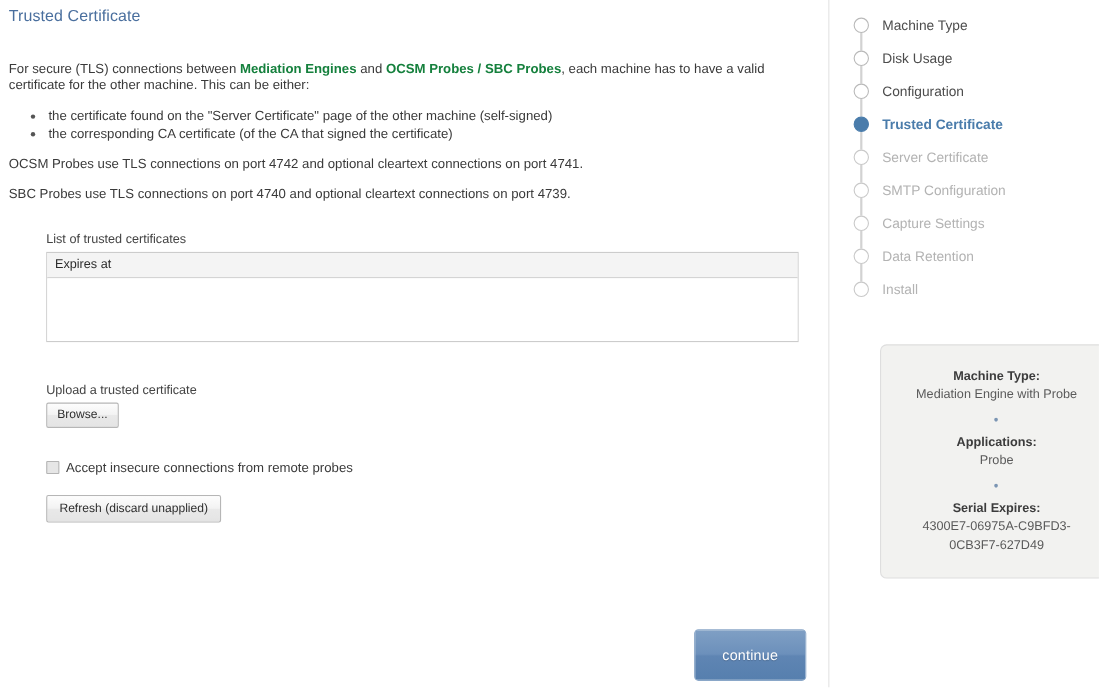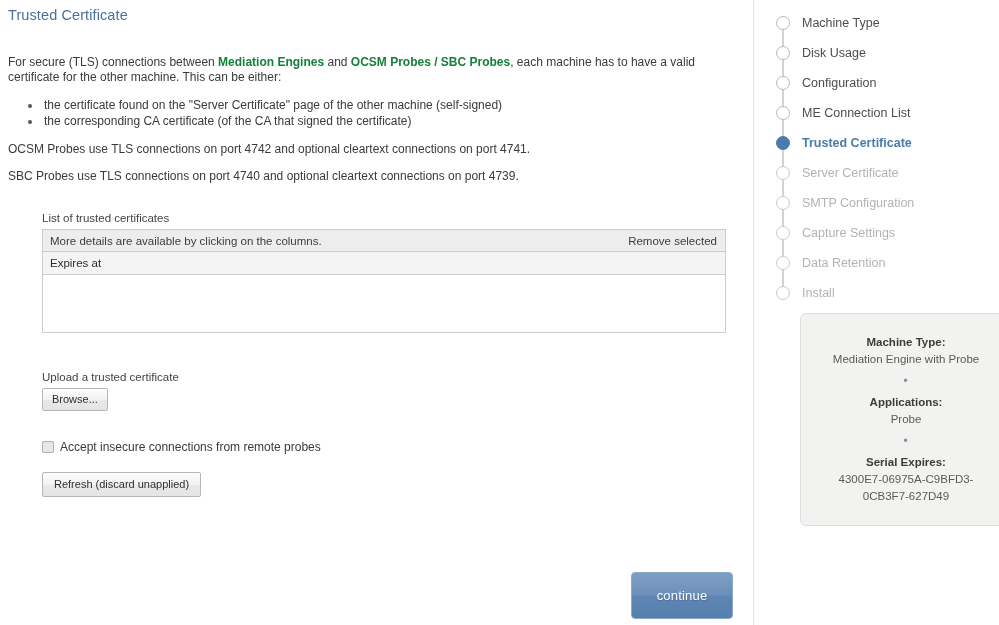--- a/index.html
+++ b/index.html
@@ -331,24 +331,20 @@
         <li>the corresponding CA certificate (of the CA that signed the certificate)</li>
       </ul>
 
       <p>OCSM Probes use TLS connections on port 4742 and optional cleartext connections on port 4741.</p>
       <p>SBC Probes use TLS connections on port 4740 and optional cleartext connections on port 4739.</p>
     </div>
 
     <div class="field-label sec-list-label">List of trusted certificates</div>
 
     <div class="cert-table">
-      <div class="cert-table-toolbar">
-        <span class="toolbar-hint">More details are available by clicking on the columns.</span>
-        <span class="remove-selected">Remove selected</span>
-      </div>
       <div class="cert-table-head">
         <div class="cert-th col-expires">Expires at</div>
       </div>
       <div class="cert-table-body"></div>
     </div>
 
     <div class="field-label upload-label">Upload a trusted certificate</div>
     <div class="upload-row">
       <button class="btn">Browse...</button>
     </div>
@@ -377,25 +373,20 @@
         </li>
         <li class="step done">
           <span class="connector"></span>
           <span class="dot"></span>
           <span class="step-label">Disk Usage</span>
         </li>
         <li class="step done">
           <span class="connector"></span>
           <span class="dot"></span>
           <span class="step-label">Configuration</span>
-        </li>
-        <li class="step done">
-          <span class="connector"></span>
-          <span class="dot"></span>
-          <span class="step-label">ME Connection List</span>
         </li>
         <li class="step active">
           <span class="connector"></span>
           <span class="dot"></span>
           <span class="step-label">Trusted Certificate</span>
         </li>
         <li class="step pending">
           <span class="connector"></span>
           <span class="dot"></span>
           <span class="step-label">Server Certificate</span>

